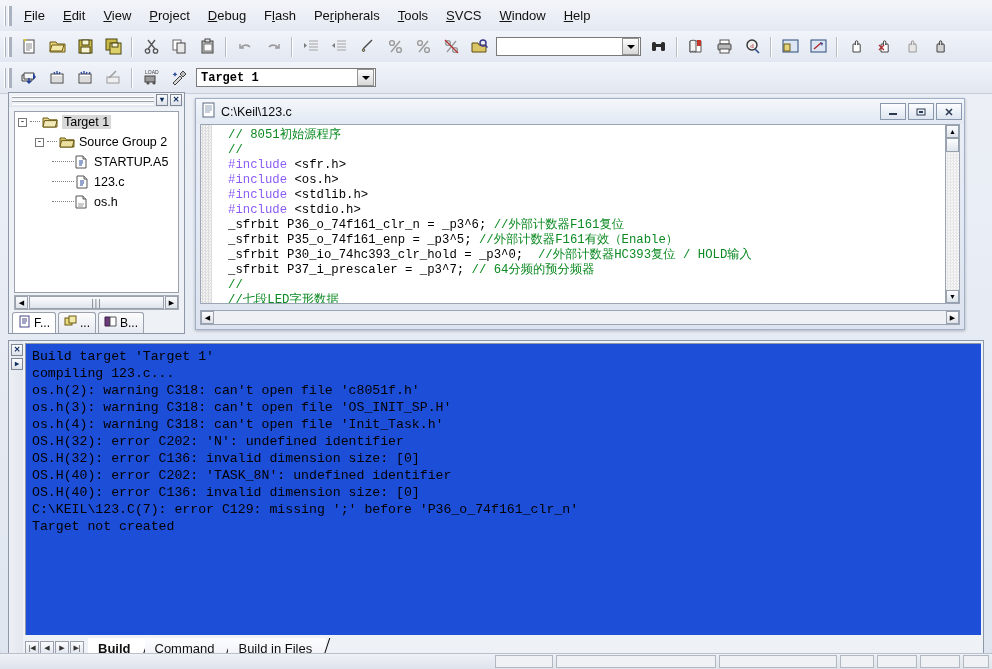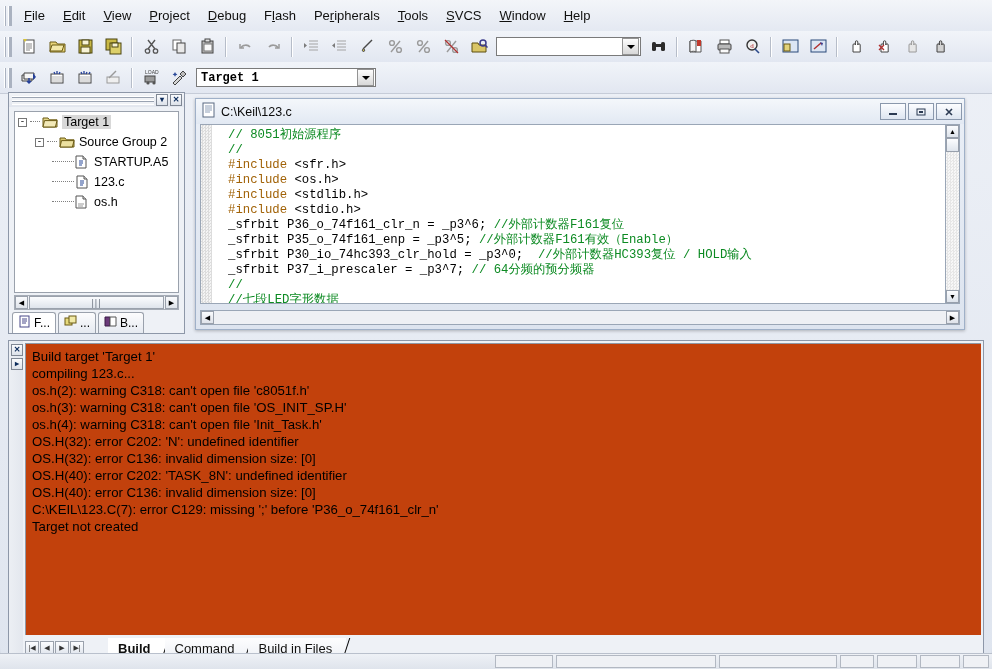--- a/index.html
+++ b/index.html
@@ -95,43 +95,43 @@
      background:linear-gradient(#fcfdff,#dde5f0);display:flex;align-items:center;
      justify-content:center;box-sizing:border-box;cursor:default;}
   .code-area{position:absolute;left:4px;top:25px;width:760px;height:180px;
      background:#fff;border:1px solid #9aa6b6;overflow:hidden;box-sizing:border-box;
      display:flex;}
   .gutter{width:11px;height:100%;flex:none;
      background:repeating-conic-gradient(#dcdcdc 0 25%,#f4f4f4 0 50%) 0 0/3px 3px;}
   .code{flex:1;padding:3px 0 0 4px;font-family:"Liberation Mono",monospace;
      font-size:12.3px;line-height:15px;white-space:pre;overflow:hidden;margin-left:12px;}
   .cm{color:#0c8a22;}
-  .pp{color:#a16207;}
+  .pp{color:#8b5cf6;}
   .tx{color:#000;}
   .vsb{position:absolute;right:4px;top:25px;width:15px;height:180px;
      background:repeating-conic-gradient(#e6e6e6 0 25%,#f7f7f7 0 50%) 0 0/3px 3px;
      border:1px solid #9aa6b6;box-sizing:border-box;}
   .vsb-btn{width:13px;height:13px;background:linear-gradient(#fbfcfe,#dde3eb);
      border:1px solid #98a0ac;display:flex;align-items:center;justify-content:center;
      font-size:7px;box-sizing:border-box;}
   .vsb-thumb{position:absolute;left:0;top:13px;width:13px;height:14px;
      background:linear-gradient(#fcfdff,#dfe5ed);border:1px solid #98a0ac;box-sizing:border-box;}
   .hsb{position:absolute;left:4px;bottom:4px;width:760px;height:15px;
      background:#eef0f4;border:1px solid #9aa6b6;display:flex;align-items:center;
      box-sizing:border-box;}
 
   
   .outwrap{position:absolute;left:8px;top:340px;width:976px;height:322px;
      background:#eef1f6;border:1px solid #8d97a8;box-sizing:border-box;display:flex;}
   .out-left{width:14px;height:100%;background:linear-gradient(90deg,#eceff4,#e3e7ee);
      display:flex;flex-direction:column;align-items:center;padding-top:3px;}
   .out-body{flex:1;position:relative;}
   .out-text{position:absolute;left:2px;top:2px;right:2px;bottom:26px;
-     background:#c2410c;border-left:1px solid #8f98a6;border-top:1px solid #8f98a6;
-     font-family:Liberation Sans, sans-serif;font-size:13.2px;line-height:17px;
+     background:#1d4ed8;border-left:1px solid #8f98a6;border-top:1px solid #8f98a6;
+     font-family:Liberation Mono, monospace;font-size:13.2px;line-height:17px;
      white-space:pre;padding:4px 0 8px 6px;overflow:hidden;box-sizing:border-box;color:#000;}
   .out-tabs{position:absolute;left:2px;bottom:2px;height:22px;display:flex;
      align-items:center;}
   .navbtn{width:14px;height:15px;border:1px solid #9aa1ac;margin-right:1px;
      background:linear-gradient(#fbfcfe,#dfe4ec);display:flex;align-items:center;
      justify-content:center;font-size:7px;box-sizing:border-box;color:#333;}
   .otab{height:20px;display:flex;align-items:center;padding:0 14px 0 10px;
      font-size:13px;position:relative;cursor:default;color:#10100f;
      background:linear-gradient(#fdfdfe,#eef1f6);}
   .otab:after{content:"";position:absolute;right:-1px;top:0;width:12px;height:20px;
@@ -569,21 +569,21 @@
 OS.H(40): error C136: invalid dimension size: [0]
 C:\KEIL\123.C(7): error C129: missing ';' before 'P36_o_74f161_clr_n'
 Target not created</div>
       <div class="out-tabs">
         <div id="output-navs" style="display:flex;margin-right:3px;">
             <div class="navbtn">|◀</div>
             <div class="navbtn">◀</div>
             <div class="navbtn">▶</div>
             <div class="navbtn">▶|</div>
           </div>
-        <div id="output-tabs" style="display:flex;align-items:flex-end;margin-left:20px;">
+        <div id="output-tabs" style="display:flex;align-items:flex-end;">
             <div class="otab on">
               <span>Build</span>
             </div>
             <div class="otab">
               <span>Command</span>
             </div>
             <div class="otab">
               <span>Build in Files</span>
             </div>
           </div>

